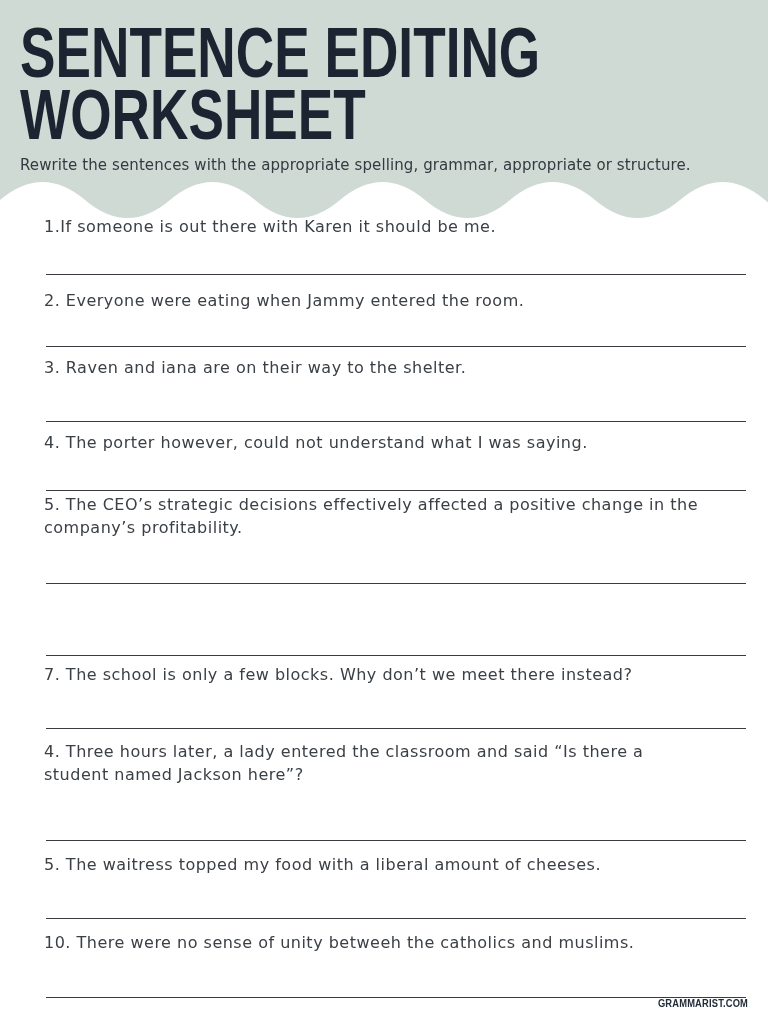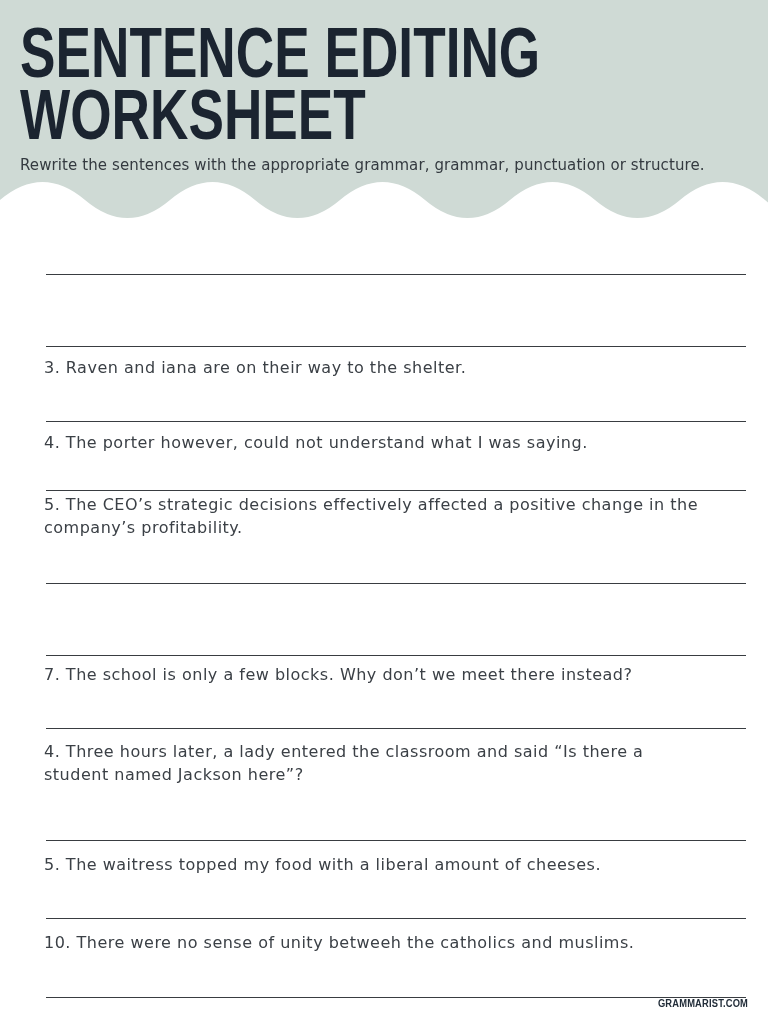--- a/index.html
+++ b/index.html
@@ -55,24 +55,26 @@
 
   <svg class="wave" width="768" height="36" viewBox="0 0 768 36" preserveAspectRatio="none" aria-hidden="true">
     <path fill="#cfdad5" d="M0,18 Q42.5,-18 85,18 T170,18 T255,18 T340,18 T425,18 T510,18 T595,18 T680,18 T765,18 T850,18 L850,0 L0,0 Z"></path>
   </svg>
 
   <div class="title">
     <div>SENTENCE EDITING</div>
     <div>WORKSHEET</div>
   </div>
 
-  <div class="subtitle">Rewrite the sentences with the appropriate grammar, grammar, punctuation or structure.</div>
+  <div class="subtitle">Rewrite the sentences with the appropriate spelling, grammar, appropriate or structure.</div>
 
+  <div class="question" style="top:215px">1.If someone is out there with Karen it should be me.</div>
   <div class="answer-line" style="top:274px"></div>
 
+  <div class="question" style="top:289px">2. Everyone were eating when Jammy entered the room.</div>
   <div class="answer-line" style="top:346px"></div>
 
   <div class="question" style="top:356px">3. Raven and iana are on their way to the shelter.</div>
   <div class="answer-line" style="top:421px"></div>
 
   <div class="question" style="top:431px">4. The porter however, could not understand what I was saying.</div>
   <div class="answer-line" style="top:490px"></div>
 
   <div class="question two-line" style="top:493px">5. The CEO’s strategic decisions effectively affected a positive change in the company’s profitability.</div>
   <div class="answer-line" style="top:583px"></div>

